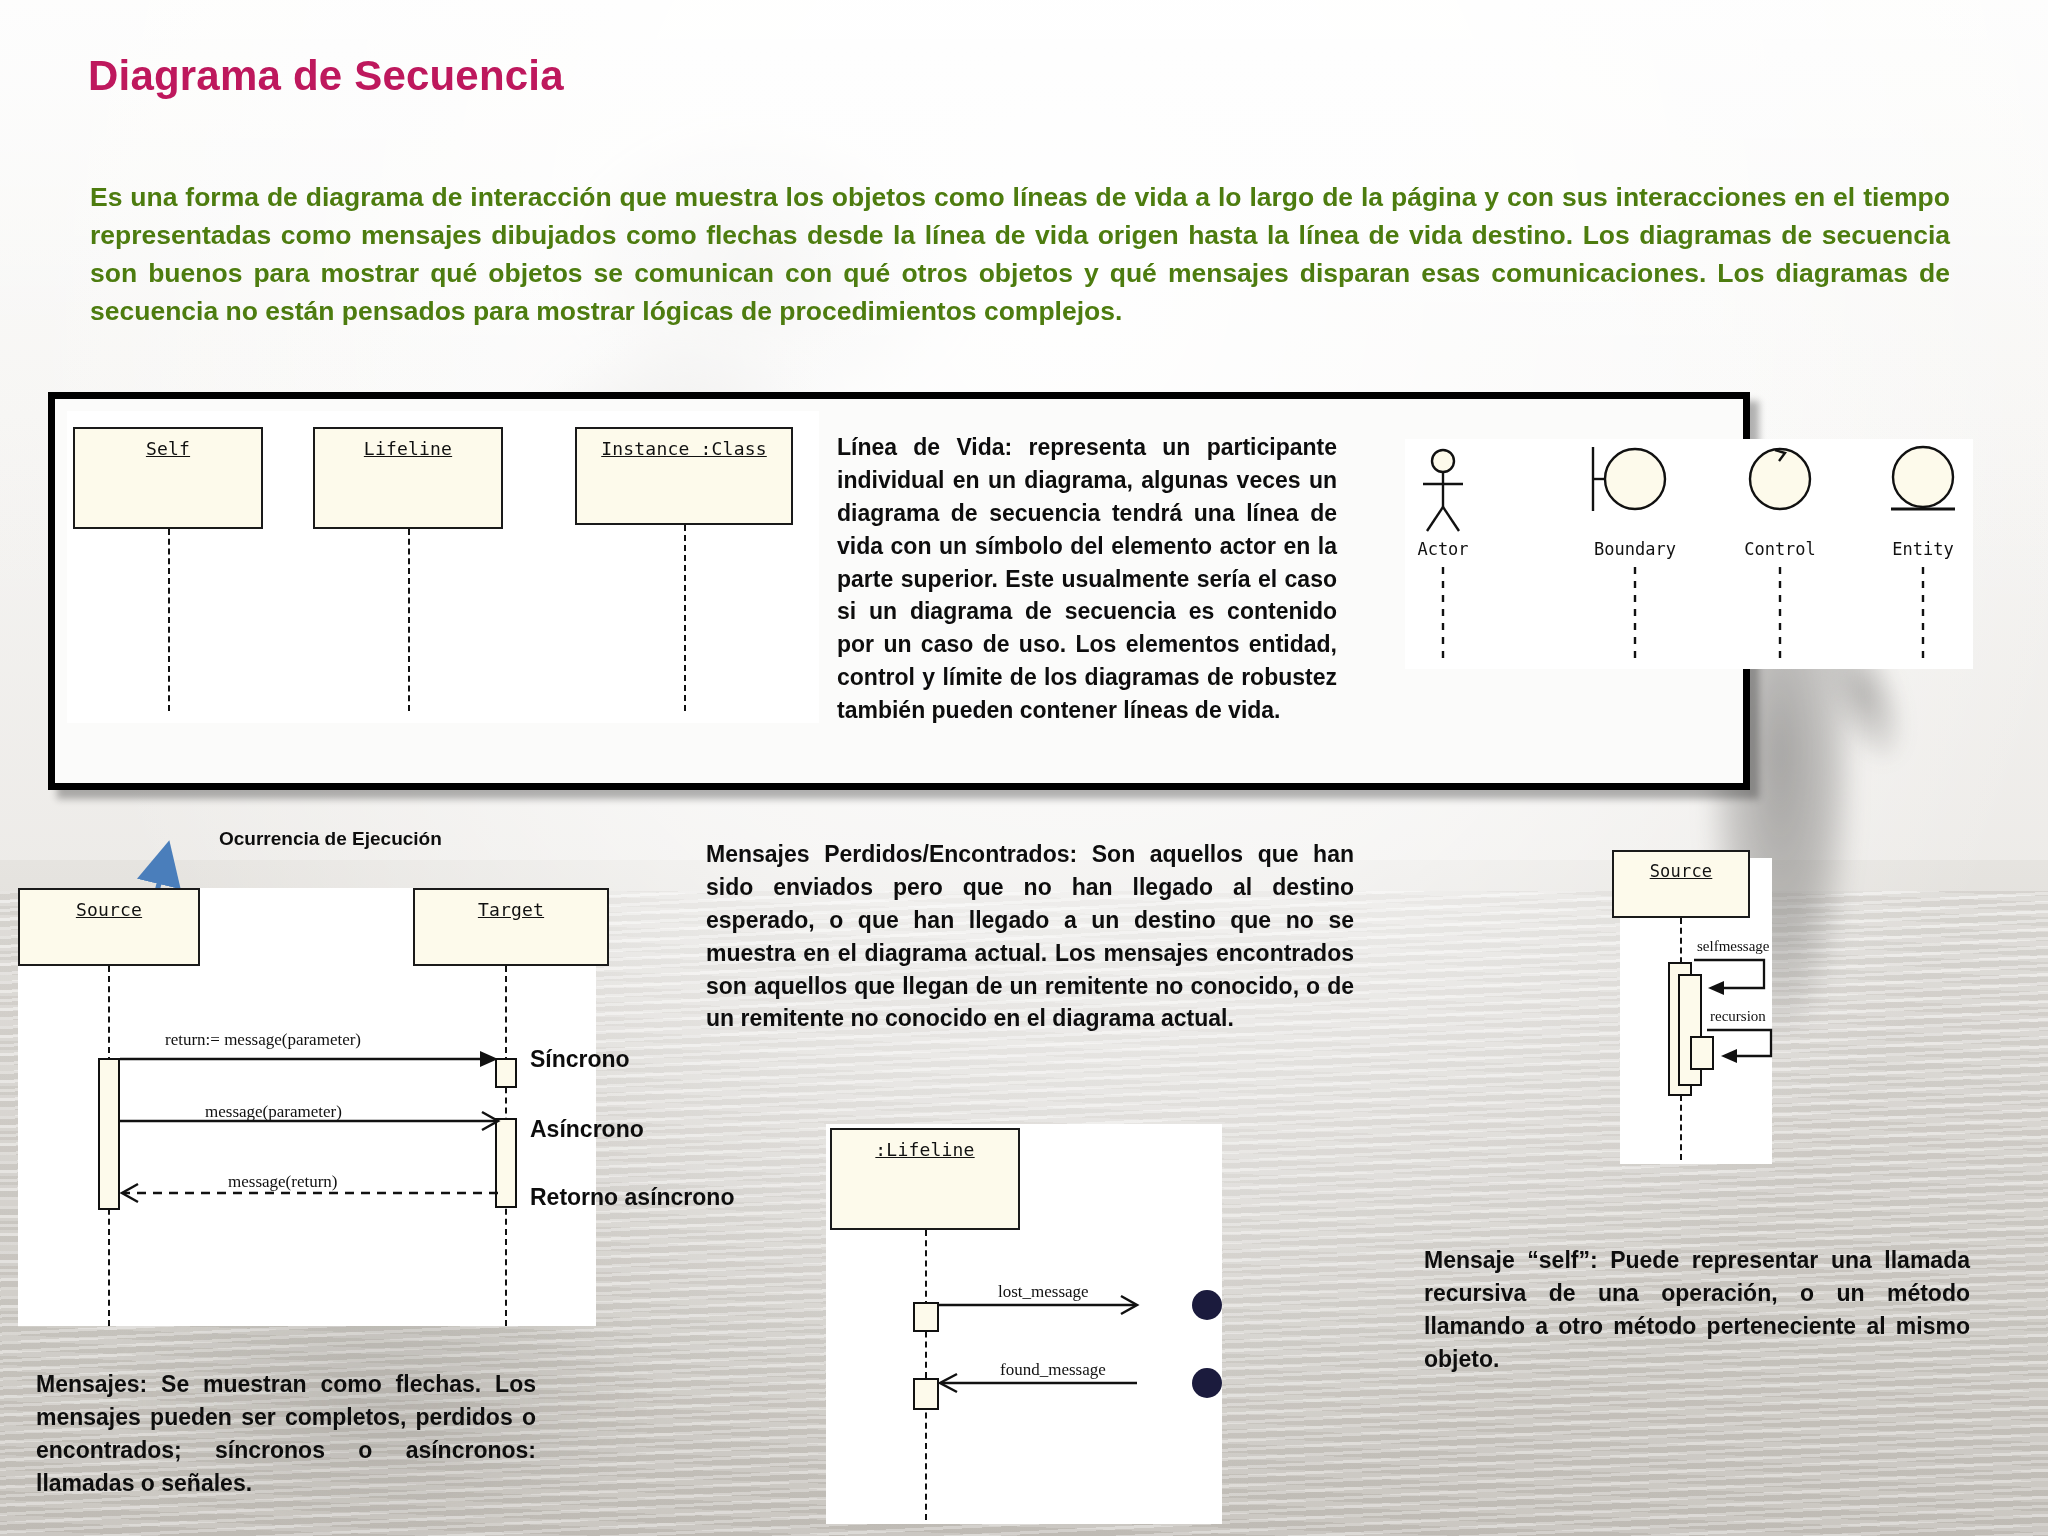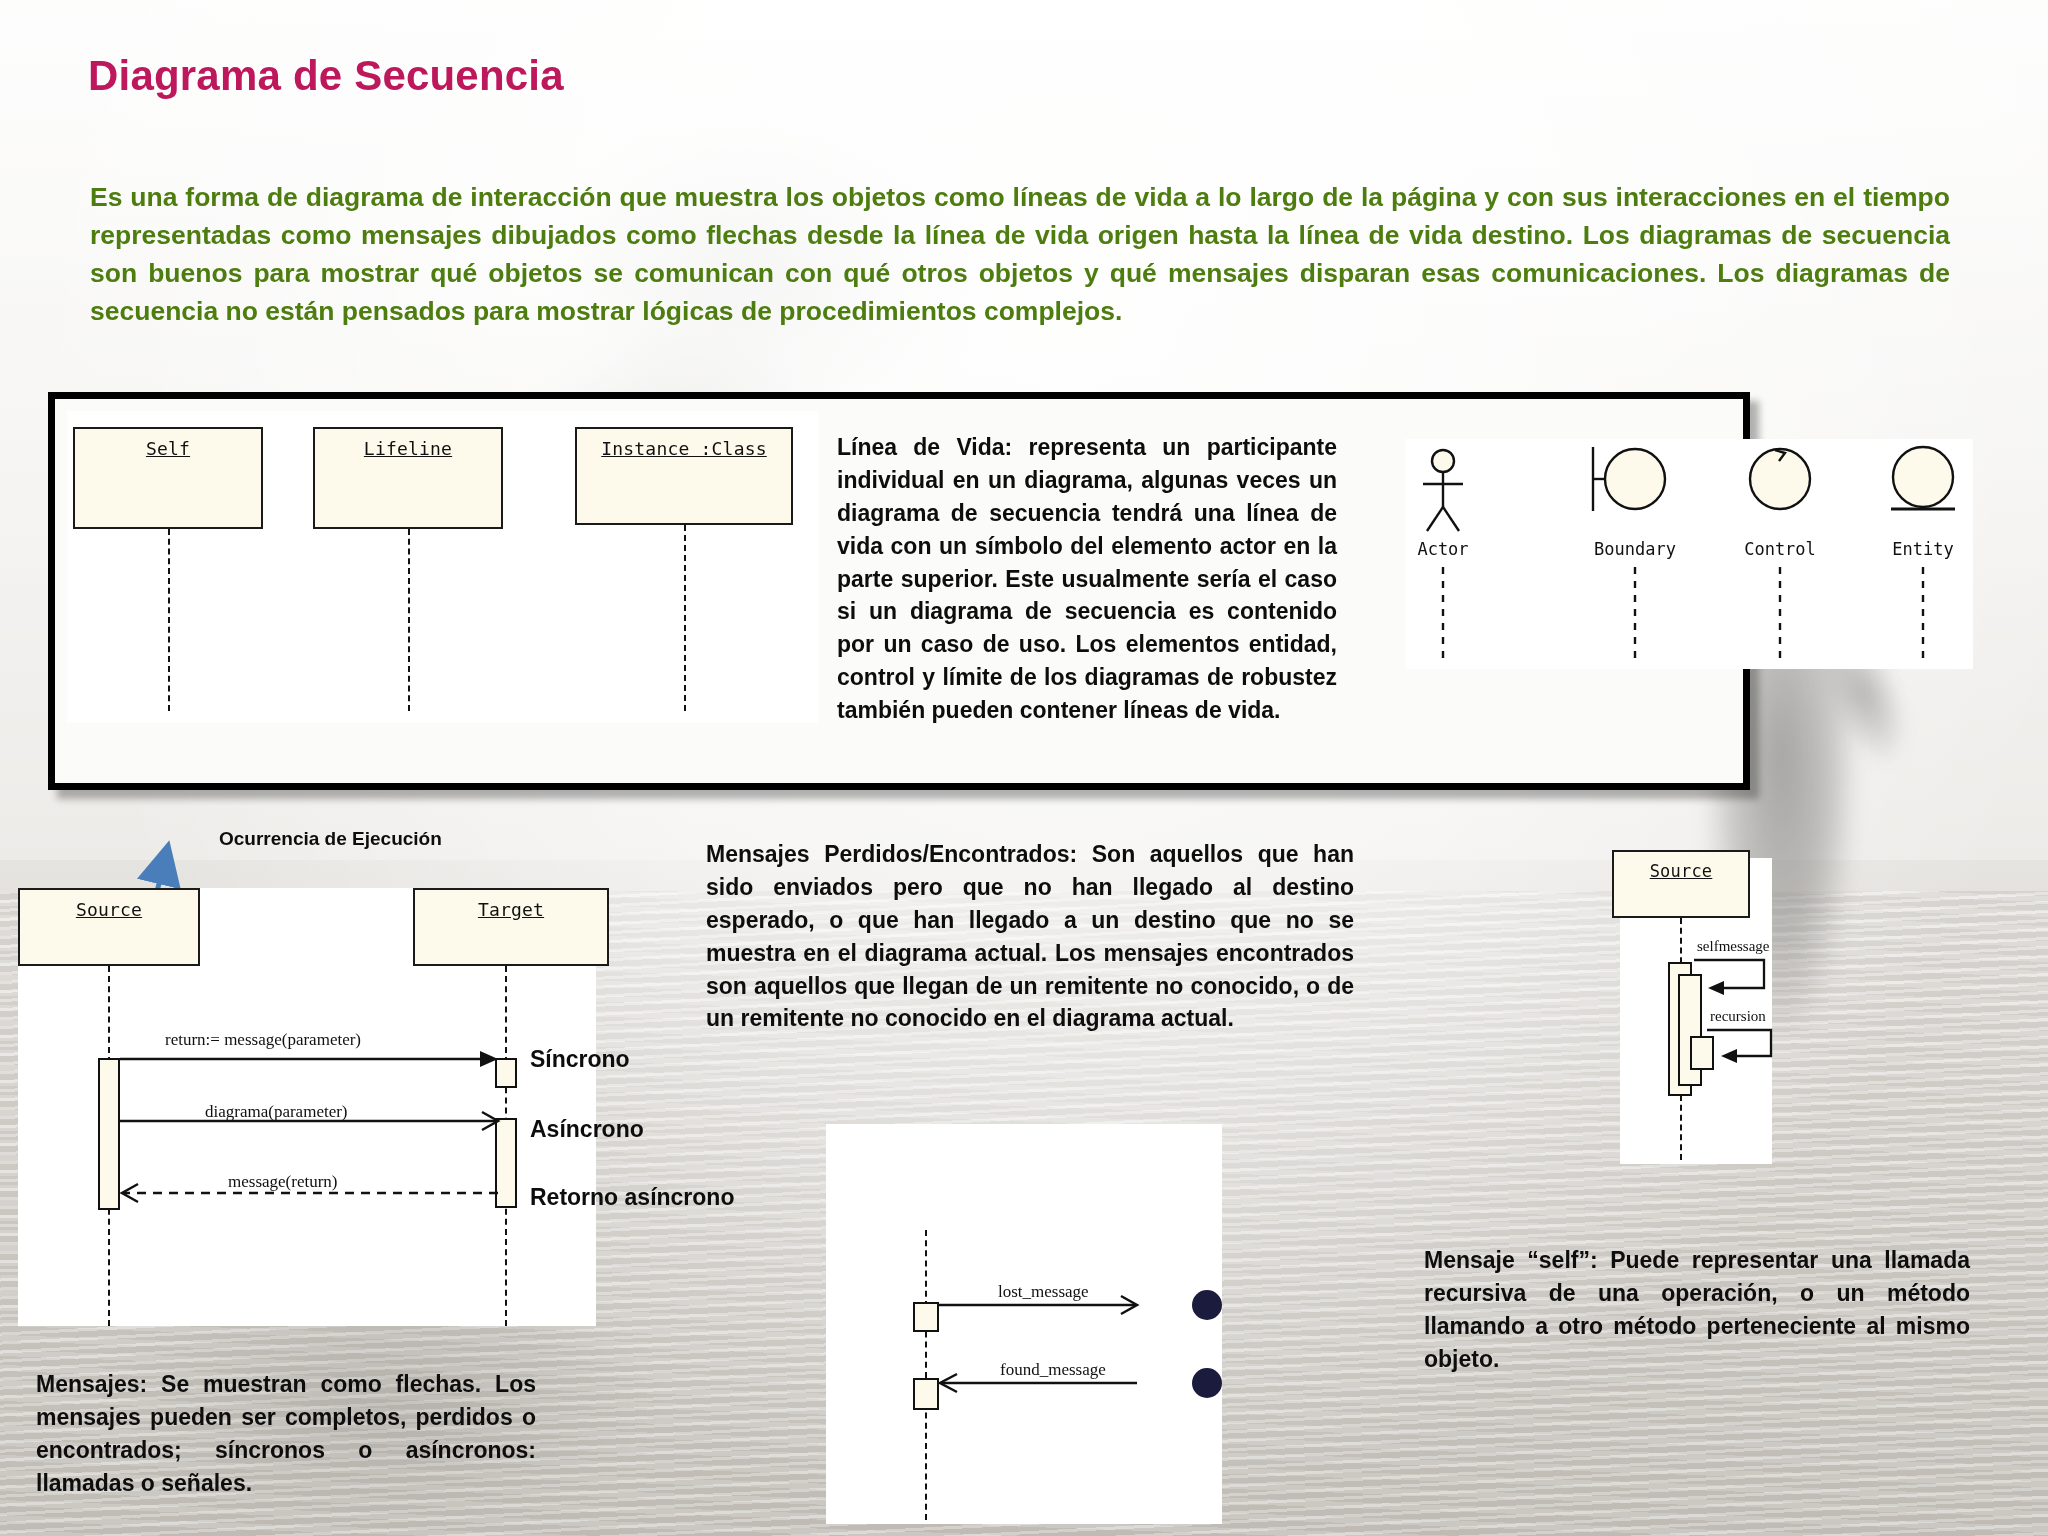--- a/index.html
+++ b/index.html
@@ -245,21 +245,21 @@
   <div class="act-bar" style="left:98px; top:1058px; width:22px; height:152px;"></div>
   <div class="act-bar" style="left:495px; top:1058px; width:22px; height:30px;"></div>
   <div class="act-bar" style="left:495px; top:1118px; width:22px; height:90px;"></div>
 
   <div class="msg-lbl" style="left:165px; top:1030px;">return:= message(parameter)</div>
   <svg class="overlay" width="420" height="20" style="left:120px; top:1050px;">
     <line x1="0" y1="9" x2="372" y2="9" stroke="#111" stroke-width="2.5"></line>
     <path d="M360,1 L378,9 L360,17 z" fill="#111"></path>
   </svg>
 
-  <div class="msg-lbl" style="left:205px; top:1102px;">diagrama(parameter)</div>
+  <div class="msg-lbl" style="left:205px; top:1102px;">message(parameter)</div>
   <svg class="overlay" width="420" height="24" style="left:120px; top:1110px;">
     <line x1="0" y1="11" x2="376" y2="11" stroke="#111" stroke-width="2.5"></line>
     <polyline points="362,2 378,11 362,20" fill="none" stroke="#111" stroke-width="2.5"></polyline>
   </svg>
 
   <div class="msg-lbl" style="left:228px; top:1172px;">message(return)</div>
   <svg class="overlay" width="420" height="24" style="left:118px; top:1182px;">
     <line x1="380" y1="11" x2="6" y2="11" stroke="#111" stroke-width="2.5" stroke-dasharray="9,7"></line>
     <polyline points="20,2 4,11 20,20" fill="none" stroke="#111" stroke-width="2.5"></polyline>
   </svg>
@@ -267,20 +267,23 @@
   <div class="side-lbl" style="left:530px; top:1046px;">Síncrono</div>
   <div class="side-lbl" style="left:530px; top:1116px;">Asíncrono</div>
   <div class="side-lbl" style="left:530px; top:1184px;">Retorno asíncrono</div>
 
   <div class="para" style="left:36px; top:1368px; width:500px;">Mensajes: Se muestran como flechas. Los mensajes pueden ser completos, perdidos o encontrados; síncronos o asíncronos: llamadas o señales.</div>
 
   <div class="para" style="left:706px; top:838px; width:648px;">Mensajes Perdidos/Encontrados: Son aquellos que han sido enviados pero que no han llegado al destino esperado, o que han llegado a un destino que no se muestra en el diagrama actual. Los mensajes encontrados son aquellos que llegan de un remitente no conocido, o de un remitente no conocido en el diagrama actual.</div>
 
   <div class="canvas" style="left:826px; top:1124px; width:396px; height:400px;"></div>
 
+  <div class="uml-box" style="left:830px; top:1128px; width:190px; height:102px;">
+    <span class="lbl">:Lifeline</span>
+  </div>
   <div class="lifeline-dash" style="left:925px; top:1230px; height:290px;"></div>
 
   <div class="act-bar" style="left:913px; top:1302px; width:26px; height:30px;"></div>
   <div class="act-bar" style="left:913px; top:1378px; width:26px; height:32px;"></div>
 
   <div class="msg-lbl" style="left:998px; top:1282px;">lost_message</div>
   <svg class="overlay" width="240" height="24" style="left:939px; top:1294px;">
     <line x1="0" y1="11" x2="196" y2="11" stroke="#111" stroke-width="2.5"></line>
     <polyline points="182,2 198,11 182,20" fill="none" stroke="#111" stroke-width="2.5"></polyline>
   </svg>

